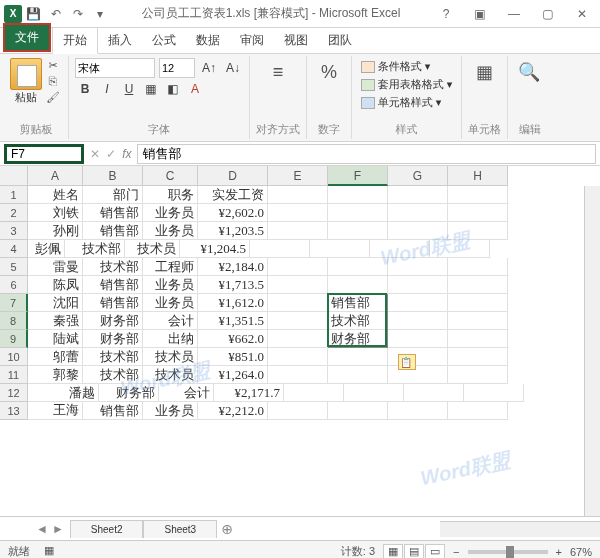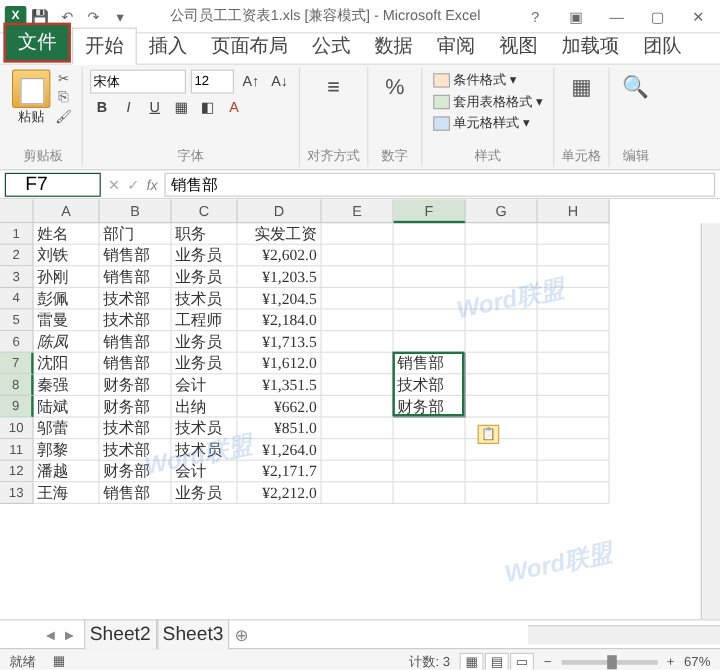--- a/index.html
+++ b/index.html
@@ -5,63 +5,63 @@
 *{box-sizing:border-box;margin:0;padding:0;font-family:"Microsoft YaHei","SimSun",Arial,sans-serif}
 body{width:600px;height:558px;background:#fff;font-size:12px;color:#333;overflow:hidden;position:relative}
 .titlebar{height:28px;background:#fff;display:flex;align-items:center;padding:0 4px;border-bottom:1px solid #d4d4d4}
 .tb-left{display:flex;align-items:center;gap:2px}
 .xl-icon{width:18px;height:18px;background:#217346;color:#fff;display:flex;align-items:center;justify-content:center;font-size:10px;font-weight:bold;border-radius:2px}
 .qat-btn{width:20px;height:20px;display:flex;align-items:center;justify-content:center;color:#666;cursor:pointer}
 .tb-title{flex:1;text-align:center;font-size:12px;color:#666}
 .tb-right{display:flex;gap:6px}
 .win-btn{width:28px;height:20px;display:flex;align-items:center;justify-content:center;color:#666;cursor:pointer;font-size:12px}
 .tabs{height:26px;background:#fff;display:flex;align-items:flex-end;padding-left:2px;border-bottom:1px solid #d4d4d4}
-.tab{padding:4px 10px;font-size:16px;color:#444;cursor:pointer}
+.tab{padding:4px 10px;font-size:12px;color:#444;cursor:pointer}
 .tab.file{background:#217346;color:#fff;border:2px solid #c0392b;margin:1px}
 .tab.active{background:#fff;border:1px solid #d4d4d4;border-bottom:1px solid #fff;margin-bottom:-1px}
 .ribbon{height:88px;background:#f5f5f5;display:flex;border-bottom:1px solid #d4d4d4;padding:2px 4px}
 .rg{display:flex;flex-direction:column;border-right:1px solid #ddd;padding:2px 6px;align-items:center;justify-content:space-between}
 .rg-label{font-size:11px;color:#888;text-align:center;padding-top:2px}
 .rg-body{display:flex;flex-direction:column;align-items:center;gap:2px}
 .paste-icon{width:32px;height:32px;background:linear-gradient(#f9d27a,#e8a93b);border:1px solid #c88a2a;border-radius:2px;position:relative}
 .paste-icon:after{content:"";position:absolute;top:6px;left:6px;width:18px;height:20px;background:#fff;border:1px solid #aaa}
 .small-btn{width:18px;height:14px;display:flex;align-items:center;justify-content:center;font-size:11px;color:#555}
 .font-row{display:flex;gap:4px;align-items:center}
 .font-sel{height:20px;border:1px solid #ccc;background:#fff;font-size:11px;padding:0 2px}
 .font-name{width:80px}
 .font-size{width:36px}
 .btn-grid{display:flex;gap:2px;flex-wrap:wrap;max-width:130px}
 .rb{width:20px;height:18px;border:1px solid transparent;display:flex;align-items:center;justify-content:center;font-size:12px;color:#444;cursor:pointer}
 .big-icon{width:32px;height:28px;display:flex;align-items:center;justify-content:center;font-size:18px;color:#555}
 .style-list{display:flex;flex-direction:column;gap:1px;font-size:11px}
 .style-item{display:flex;align-items:center;gap:3px;padding:1px 2px;cursor:pointer}
 .style-swatch{width:14px;height:12px;border:1px solid #aaa}
 .namebox-row{height:24px;display:flex;align-items:center;border-bottom:1px solid #d4d4d4;padding:2px 4px;gap:6px}
-.namebox{width:80px;height:20px;border:1px solid #14532d;padding:0 16px;font-size:16px;background:#fff}
+.namebox{width:80px;height:20px;border:3px solid #14532d;padding:0 4px;font-size:12px;background:#fff}
 .fx{color:#888;font-style:italic}
 .formula-bar{flex:1;height:20px;border:1px solid #ccc;padding:0 4px;font-size:13px;background:#fff}
 .grid-area{position:relative;height:350px;overflow:hidden;background:#fff}
 .col-headers{display:flex;position:absolute;top:0;left:0;height:20px;background:#f0f0f0}
 .ch{border-right:1px solid #ccc;border-bottom:1px solid #ccc;text-align:center;font-size:12px;color:#555;line-height:20px}
 .ch.sel{background:#d5e4d5;border-bottom:2px solid #217346}
 .corner{width:28px;background:#f0f0f0;border-right:1px solid #ccc;border-bottom:1px solid #ccc}
 .row-area{position:absolute;top:20px;left:0;right:0}
 .grow{display:flex;height:18px}
 .rh{width:28px;background:#f0f0f0;border-right:1px solid #ccc;border-bottom:1px solid #ccc;text-align:center;font-size:11px;color:#555;line-height:18px}
 .rh.sel{background:#d5e4d5;border-right:2px solid #217346}
 .cell{border-right:1px solid #e0e0e0;border-bottom:1px solid #e0e0e0;font-size:13px;padding:0 3px;line-height:18px;overflow:hidden;white-space:nowrap;font-family:SimSun}
-.cell.c{text-align:left}
+.cell.c{text-align:right}
 .cell.r{text-align:right}
 .active-cell{position:absolute;border:2px solid #217346;pointer-events:none;background:rgba(255,255,255,0)}
 .sel-range{position:absolute;background:#f0f0f0;border:1px solid #999}
 .scroll-v{position:absolute;right:0;top:20px;bottom:0;width:16px;background:#f0f0f0;border-left:1px solid #ccc}
 .scroll-h{position:absolute;bottom:0;left:28px;right:16px;height:16px;background:#f0f0f0;border-top:1px solid #ccc}
 .sheet-tabs{height:24px;background:#fff;display:flex;align-items:center;border-top:1px solid #ccc;padding-left:30px;gap:0}
 .st-nav{display:flex;gap:4px;padding:0 6px;color:#888}
-.st{padding:3px 4px;border:1px solid #ccc;border-bottom:none;font-size:16px;background:#f5f5f5;cursor:pointer}
+.st{padding:3px 20px;border:1px solid #ccc;border-bottom:none;font-size:10px;background:#f5f5f5;cursor:pointer}
 .st.active{background:#fff;font-weight:bold;border-bottom:2px solid #217346}
 .st-add{width:20px;text-align:center;color:#888;cursor:pointer;font-size:14px}
 .statusbar{height:22px;background:#f5f5f5;border-top:1px solid #ccc;display:flex;align-items:center;justify-content:space-between;padding:0 8px;font-size:11px;color:#555}
 .sb-right{display:flex;align-items:center;gap:8px}
 .view-btns{display:flex;gap:1px}
 .vb{width:20px;height:16px;border:1px solid #ccc;background:#fff;display:flex;align-items:center;justify-content:center}
 .zoom-slider{width:80px;height:4px;background:#ccc;position:relative}
 .zoom-thumb{position:absolute;width:8px;height:12px;background:#888;top:-4px;left:38px}
 .watermark{position:absolute;font-size:20px;color:rgba(100,150,220,0.25);font-style:italic;transform:rotate(-12deg);pointer-events:none;font-weight:bold}
 .smart-tag{position:absolute;width:18px;height:16px;border:1px solid #d8a54a;background:#fdeeb3;font-size:10px;display:flex;align-items:center;justify-content:center}
@@ -84,26 +84,24 @@
     <div class="win-btn">—</div>
     <div class="win-btn">▢</div>
     <div class="win-btn">✕</div>
   </div>
 </div>
 
 <div class="tabs">
   <div class="tab file">文件</div>
   <div class="tab active">开始</div>
   <div class="tab">插入</div>
-  <div class="tab">页面布局</div>
   <div class="tab">公式</div>
   <div class="tab">数据</div>
   <div class="tab">审阅</div>
   <div class="tab">视图</div>
-  <div class="tab">加载项</div>
   <div class="tab">团队</div>
 </div>
 
 <div class="ribbon">
   <div class="rg">
     <div class="rg-body">
       <div style="display:flex;gap:2px">
         <div style="display:flex;flex-direction:column;align-items:center">
           <div class="paste-icon"></div>
           <span style="font-size:11px">粘贴</span>
@@ -217,21 +215,21 @@
         <div class="cell c" style="width: 60px;">销售部</div>
         <div class="cell c" style="width: 55px;">业务员</div>
         <div class="cell r" style="width: 70px;">¥1,203.5</div>
         <div class="cell" style="width: 60px;"></div>
         <div class="cell" style="width: 60px;"></div>
         <div class="cell" style="width: 60px;"></div>
         <div class="cell" style="width: 60px;"></div>
       </div>
       <div class="grow">
         <div class="rh">4</div>
-        <div class="cell c" style="width: 55px;">彭佩</div>
+        <div class="cell c" style="width: 37px;">彭佩</div>
         <div class="cell c" style="width: 60px;">技术部</div>
         <div class="cell c" style="width: 55px;">技术员</div>
         <div class="cell r" style="width: 70px;">¥1,204.5</div>
         <div class="cell" style="width: 60px;"></div>
         <div class="cell" style="width: 60px;"></div>
         <div class="cell" style="width: 60px;"></div>
         <div class="cell" style="width: 60px;"></div>
       </div>
       <div class="grow">
         <div class="rh">5</div>
@@ -239,21 +237,21 @@
         <div class="cell c" style="width: 60px;">技术部</div>
         <div class="cell c" style="width: 55px;">工程师</div>
         <div class="cell r" style="width: 70px;">¥2,184.0</div>
         <div class="cell" style="width: 60px;"></div>
         <div class="cell" style="width: 60px;"></div>
         <div class="cell" style="width: 60px;"></div>
         <div class="cell" style="width: 60px;"></div>
       </div>
       <div class="grow">
         <div class="rh">6</div>
-        <div class="cell c" style="width: 55px; font-style: italic;">陈凤</div>
+        <div class="cell c" style="width: 55px;">陈凤</div>
         <div class="cell c" style="width: 60px;">销售部</div>
         <div class="cell c" style="width: 55px;">业务员</div>
         <div class="cell r" style="width: 70px;">¥1,713.5</div>
         <div class="cell" style="width: 60px;"></div>
         <div class="cell" style="width: 60px;"></div>
         <div class="cell" style="width: 60px;"></div>
         <div class="cell" style="width: 60px;"></div>
       </div>
       <div class="grow">
         <div class="rh sel">7</div>
@@ -305,32 +303,32 @@
         <div class="cell c" style="width: 60px;">技术部</div>
         <div class="cell c" style="width: 55px;">技术员</div>
         <div class="cell r" style="width: 70px;">¥1,264.0</div>
         <div class="cell" style="width: 60px;"></div>
         <div class="cell" style="width: 60px;"></div>
         <div class="cell" style="width: 60px;"></div>
         <div class="cell" style="width: 60px;"></div>
       </div>
       <div class="grow">
         <div class="rh">12</div>
-        <div class="cell c" style="width: 55px;">潘越</div>
+        <div class="cell c" style="width: 71px;">潘越</div>
         <div class="cell c" style="width: 60px;">财务部</div>
         <div class="cell c" style="width: 55px;">会计</div>
         <div class="cell r" style="width: 70px;">¥2,171.7</div>
         <div class="cell" style="width: 60px;"></div>
         <div class="cell" style="width: 60px;"></div>
         <div class="cell" style="width: 60px;"></div>
         <div class="cell" style="width: 60px;"></div>
       </div>
       <div class="grow">
         <div class="rh">13</div>
-        <div class="cell c" style="width: 55px;">王海</div>
+        <div class="cell c" style="width: 55px; font-family: Liberation Mono, monospace;">王海</div>
         <div class="cell c" style="width: 60px;">销售部</div>
         <div class="cell c" style="width: 55px;">业务员</div>
         <div class="cell r" style="width: 70px;">¥2,212.0</div>
         <div class="cell" style="width: 60px;"></div>
         <div class="cell" style="width: 60px;"></div>
         <div class="cell" style="width: 60px;"></div>
         <div class="cell" style="width: 60px;"></div>
       </div>
     </div>
   <div class="scroll-v"></div>

